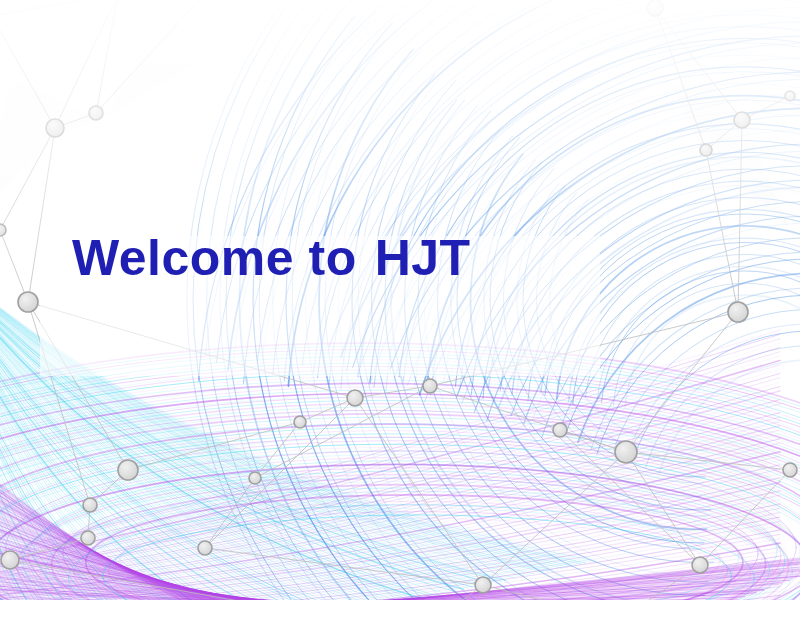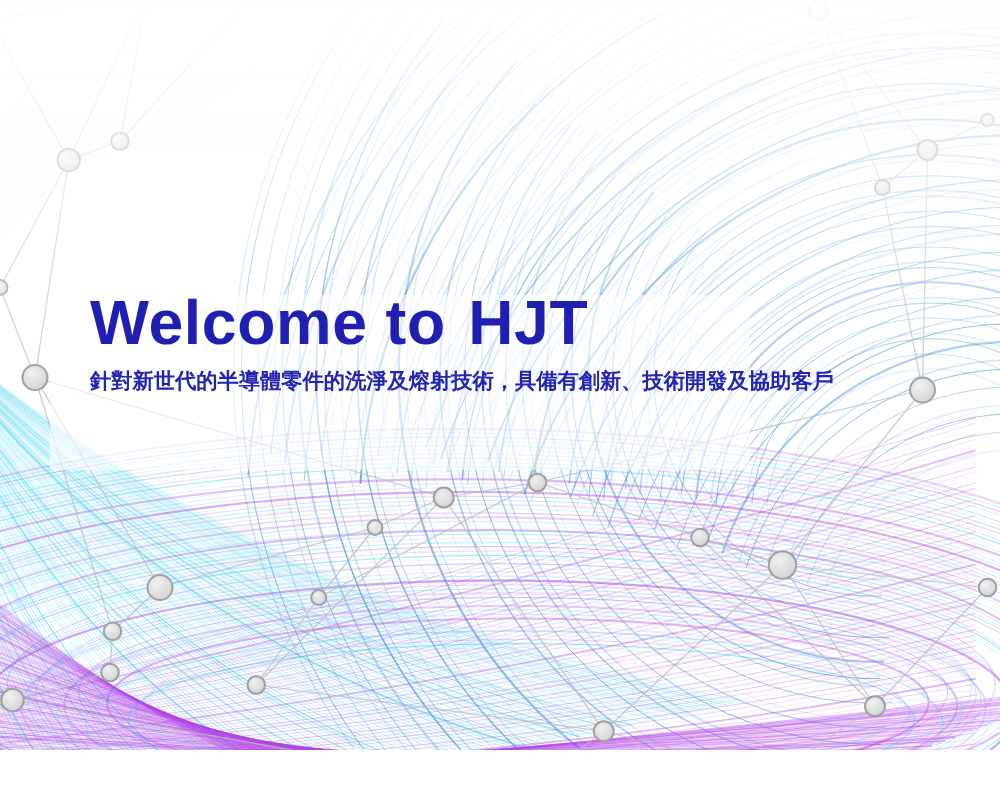--- a/index.html
+++ b/index.html
@@ -686,17 +686,16 @@
 
       <rect x="0" y="0" width="800" height="300" fill="url(#whiteVeil)"></rect>
       <rect x="40" y="236" width="560" height="140" fill="#ffffff" opacity="0.60"></rect>
     </g>
   </svg>
 
   <div id="content">
     <h1 id="headline"><span>Welcome to</span><span class="brand">HJT</span></h1>
 
     <p id="subcopy">
-      <span class="line">針對新世代的半導體零件的洗淨及熔射技術，具備有創新、技術開發及協助客戶</span>
     </p>
   </div>
 
 </div>
 
 </body></html>

